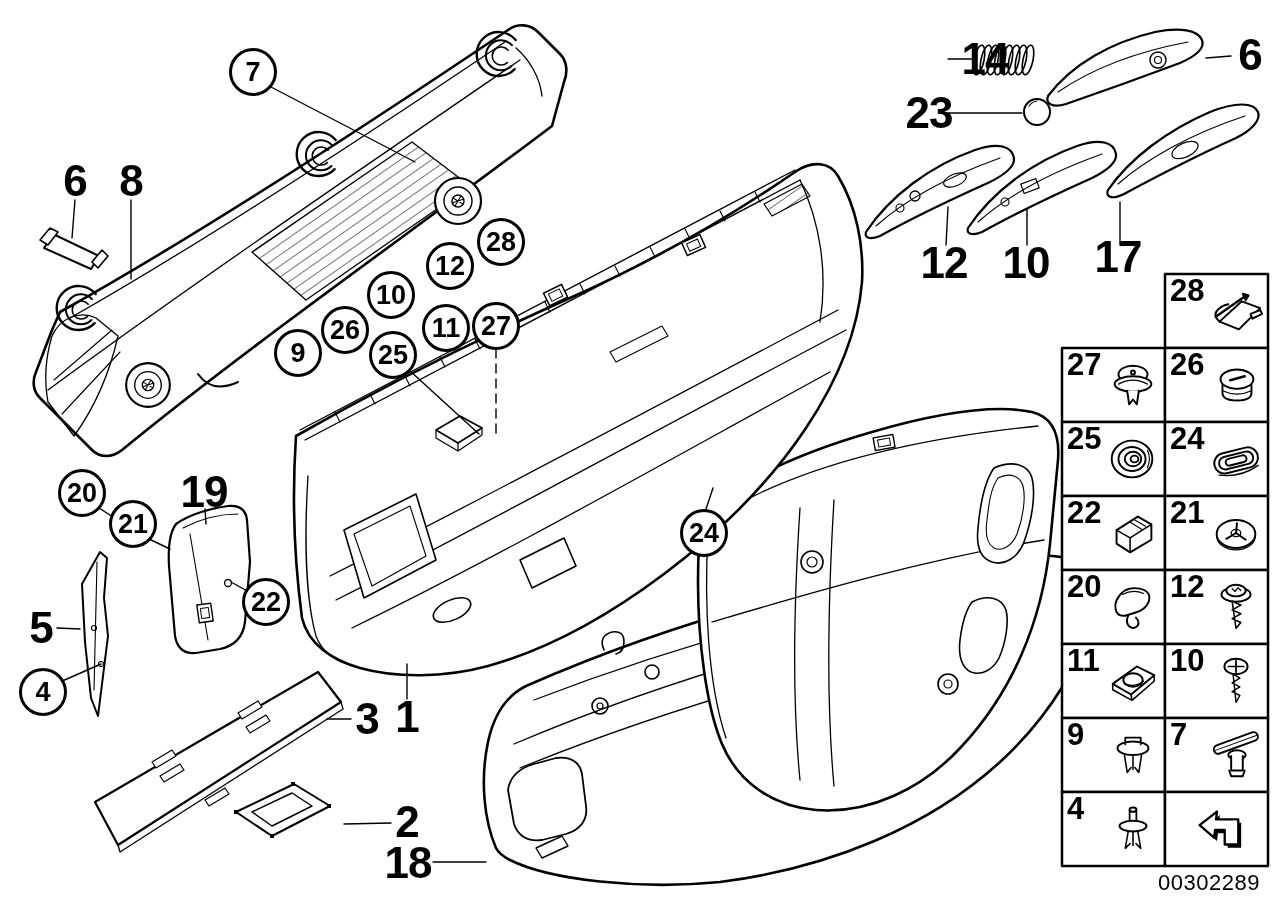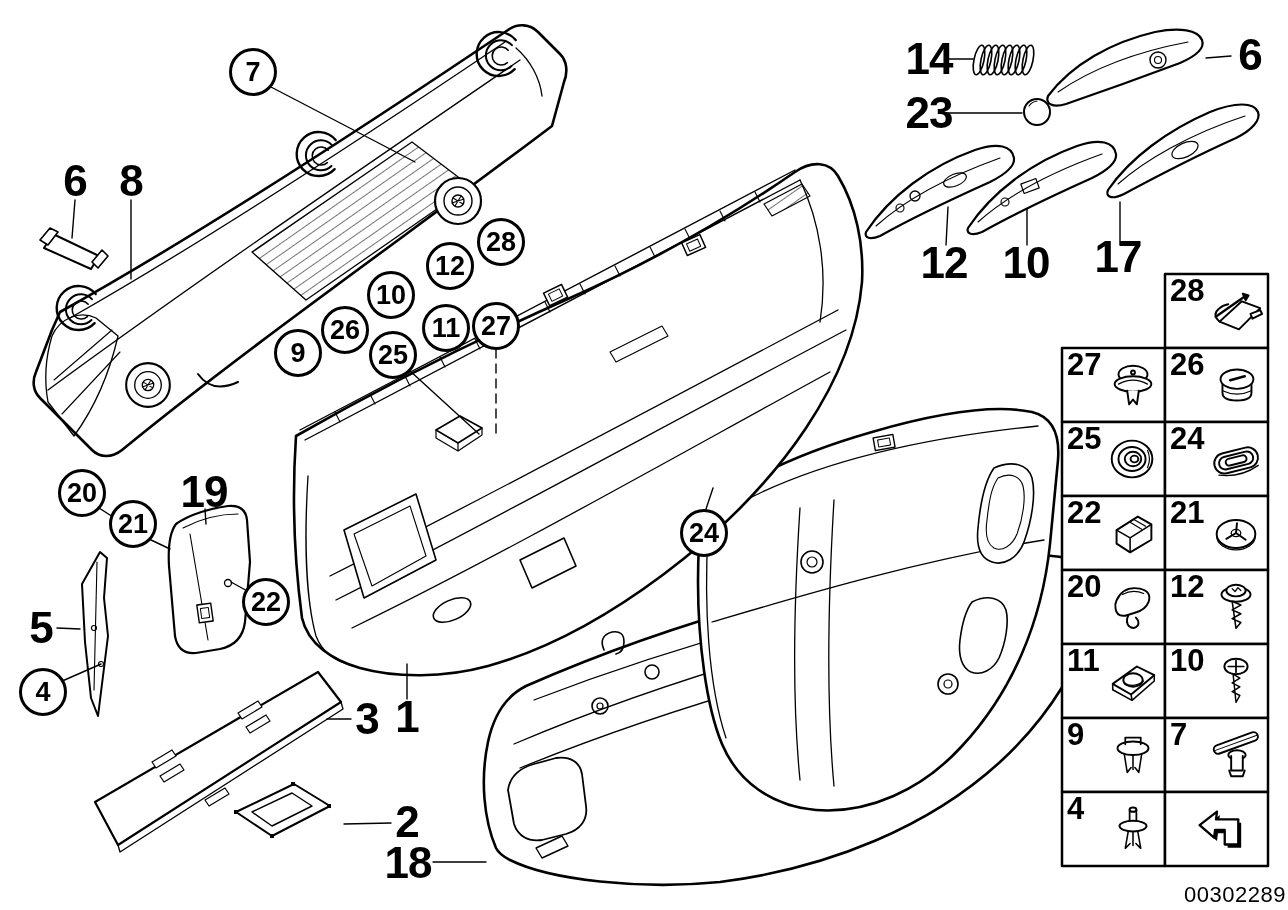--- a/index.html
+++ b/index.html
@@ -10,22 +10,22 @@
              font-size:44px;line-height:1;letter-spacing:-1px;white-space:nowrap;cursor:pointer;}
   .c-callout{position:absolute;transform:translate(-50%,-50%);width:42px;height:42px;
              border:3px solid #000;border-radius:50%;background:#fff;display:flex;
              align-items:center;justify-content:center;font-weight:bold;font-size:27px;
              line-height:1;cursor:pointer;}
   .legend-cell{position:absolute;box-sizing:border-box;cursor:pointer;}
   .legend-num{position:absolute;top:1px;left:5px;font-weight:bold;font-size:31px;line-height:1;}
   .legend-icon{position:absolute;right:3px;top:50%;transform:translateY(-50%);width:58px;height:58px;}
   .legend-icon.center{right:50%;transform:translate(50%,-50%);}
   .legend-icon svg{display:block;width:100%;height:100%;}
-  .figure-id{position:absolute;left:1136px;top:870px;width:150px;text-align:right;
-             font-size:22px;letter-spacing:0.5px;font-weight:normal;margin-top:12px;}
+  .figure-id{position:absolute;left:1110px;top:870px;width:150px;text-align:right;
+             font-size:22px;letter-spacing:0.5px;font-weight:normal;}
 </style>
 </head>
 <body>
 
 <div class="stage">
 
   <svg class="art" width="1288" height="910" viewBox="0 0 1288 910" stroke="#000" fill="none" stroke-linecap="round" stroke-linejoin="round">
     <defs>
       <pattern id="hatch" width="9" height="9" patternUnits="userSpaceOnUse" patternTransform="rotate(55)">
         <line x1="0" y1="0" x2="0" y2="9" stroke="#000" stroke-width="1.1"></line>
@@ -254,21 +254,21 @@
       <div class="c-callout" style="left: 496px; top: 326px;">27</div>
       <div class="c-callout" style="left: 298px; top: 353px;">9</div>
       <div class="c-callout" style="left: 393px; top: 355px;">25</div>
       <div class="c-callout" style="left: 82px; top: 493px;">20</div>
       <div class="c-callout" style="left: 133px; top: 524px;">21</div>
       <div class="c-callout" style="left: 266px; top: 602px;">22</div>
       <div class="c-callout" style="left: 43px; top: 692px;">4</div>
       <div class="c-callout" style="left: 704px; top: 533px;">24</div>
       <div class="p-callout" style="left: 75px; top: 181px;">6</div>
       <div class="p-callout" style="left: 131px; top: 181px;">8</div>
-      <div class="p-callout" style="left: 929px; top: 59px;">14</div>
+      <div class="p-callout" style="left: 985px; top: 59px;">14</div>
       <div class="p-callout" style="left: 929px; top: 113px;">23</div>
       <div class="p-callout" style="left: 1250px; top: 55px;">6</div>
       <div class="p-callout" style="left: 944px; top: 263px;">12</div>
       <div class="p-callout" style="left: 1026px; top: 263px;">10</div>
       <div class="p-callout" style="left: 1118px; top: 257px;">17</div>
       <div class="p-callout" style="left: 204px; top: 492px; text-align: right;">19</div>
       <div class="p-callout" style="left: 41px; top: 628px;">5</div>
       <div class="p-callout" style="left: 367px; top: 719px;">3</div>
       <div class="p-callout" style="left: 407px; top: 717px;">1</div>
       <div class="p-callout" style="left: 407px; top: 822px;">2</div>

